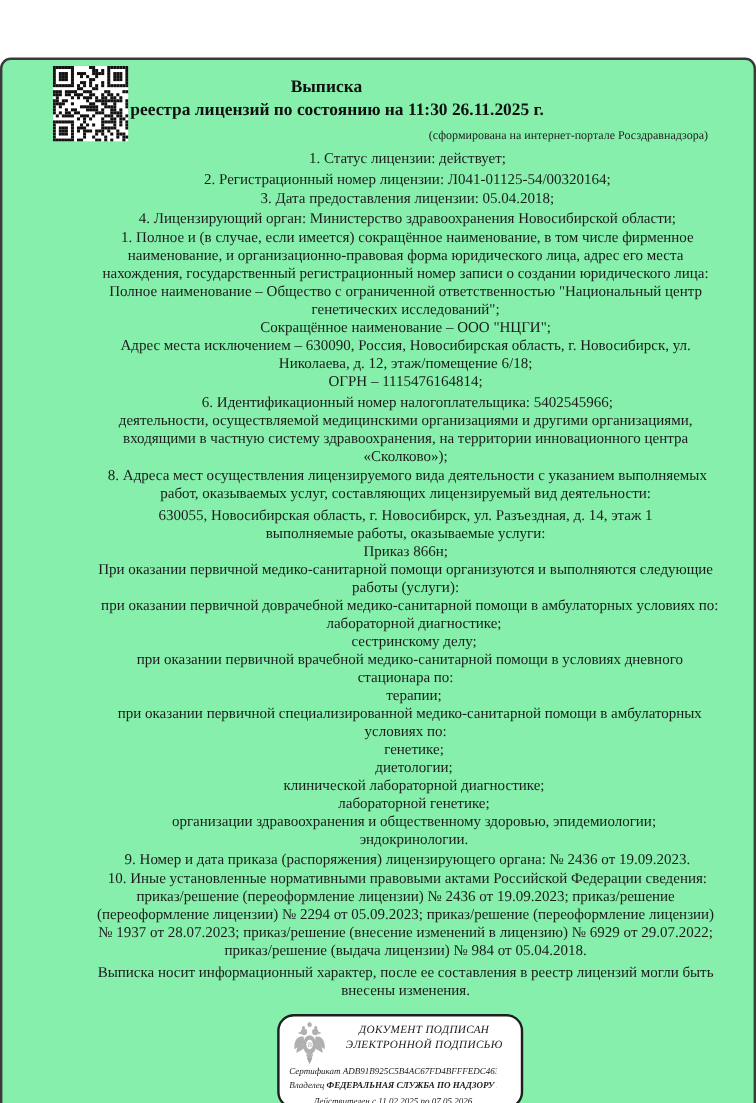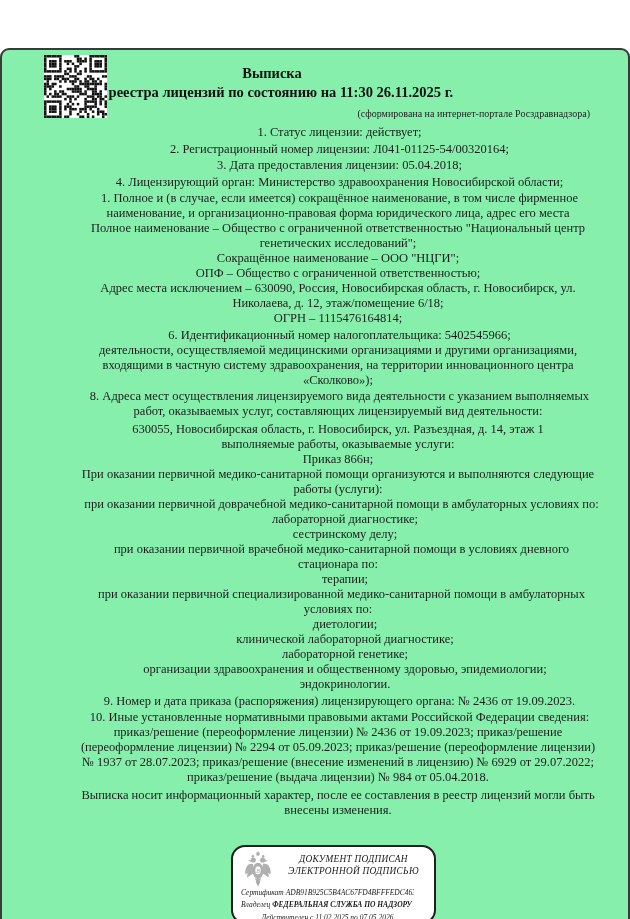--- a/index.html
+++ b/index.html
@@ -399,24 +399,24 @@
 
   <div class="subtitle">(сформирована на интернет-портале Росздравнадзора)</div>
 
   <div class="bodytext">
       <div class="line ind-item">1. Статус лицензии: действует;</div>
       <div class="line ind-item" style="margin-top: 1.5px;">2. Регистрационный номер лицензии: Л041-01125-54/00320164;</div>
       <div class="line ind-item" style="margin-top: 1.5px;">3. Дата предоставления лицензии: 05.04.2018;</div>
       <div class="line ind-item" style="margin-top: 1.5px;">4. Лицензирующий орган: Министерство здравоохранения Новосибирской области;</div>
       <div class="line ind-item" style="margin-top: 1.5px;">1. Полное и (в случае, если имеется) сокращённое наименование, в том числе фирменное</div>
       <div class="line ind-flush">наименование, и организационно-правовая форма юридического лица, адрес его места</div>
+      <div class="line ind-flush">нахождения, государственный регистрационный номер записи о создании юридического лица:</div>
       <div class="line ind-flush">Полное наименование – Общество с ограниченной ответственностью "Национальный центр</div>
       <div class="line ind-flush">генетических исследований";</div>
       <div class="line ind-flush">Сокращённое наименование – ООО "НЦГИ";</div>
-      <div class="line ind-flush">ОПФ – Общество с ограниченной ответственностью;</div>
       <div class="line ind-flush">Адрес места исключением – 630090, Россия, Новосибирская область, г. Новосибирск, ул.</div>
       <div class="line ind-flush">Николаева, д. 12, этаж/помещение 6/18;</div>
       <div class="line ind-flush">ОГРН – 1115476164814;</div>
       <div class="line ind-item" style="margin-top: 1.5px;">6. Идентификационный номер налогоплательщика: 5402545966;</div>
       <div class="line ind-flush">деятельности, осуществляемой медицинскими организациями и другими организациями,</div>
       <div class="line ind-flush">входящими в частную систему здравоохранения, на территории инновационного центра</div>
       <div class="line ind-flush">«Сколково»);</div>
       <div class="line ind-item" style="margin-top: 1.5px;">8. Адреса мест осуществления лицензируемого вида деятельности с указанием выполняемых</div>
       <div class="line ind-flush">работ, оказываемых услуг, составляющих лицензируемый вид деятельности:</div>
       <div class="line ind-flush" style="margin-top: 3px;">630055, Новосибирская область, г. Новосибирск, ул. Разъездная, д. 14, этаж 1</div>
@@ -425,20 +425,21 @@
       <div class="line ind-flush">При оказании первичной медико-санитарной помощи организуются и выполняются следующие</div>
       <div class="line ind-flush">работы (услуги):</div>
       <div class="line ind-sub1">при оказании первичной доврачебной медико-санитарной помощи в амбулаторных условиях по:</div>
       <div class="line ind-sub2">лабораторной диагностике;</div>
       <div class="line ind-sub2">сестринскому делу;</div>
       <div class="line ind-sub1">при оказании первичной врачебной медико-санитарной помощи в условиях дневного</div>
       <div class="line ind-flush">стационара по:</div>
       <div class="line ind-sub2">терапии;</div>
       <div class="line ind-sub1">при оказании первичной специализированной медико-санитарной помощи в амбулаторных</div>
       <div class="line ind-flush">условиях по:</div>
+      <div class="line ind-sub2">генетике;</div>
       <div class="line ind-sub2">диетологии;</div>
       <div class="line ind-sub2">клинической лабораторной диагностике;</div>
       <div class="line ind-sub2">лабораторной генетике;</div>
       <div class="line ind-sub2">организации здравоохранения и общественному здоровью, эпидемиологии;</div>
       <div class="line ind-sub2">эндокринологии.</div>
       <div class="line ind-item" style="margin-top: 1.5px;">9. Номер и дата приказа (распоряжения) лицензирующего органа: № 2436 от 19.09.2023.</div>
       <div class="line ind-item" style="margin-top: 1.5px;">10. Иные установленные нормативными правовыми актами Российской Федерации сведения:</div>
       <div class="line ind-flush">приказ/решение (переоформление лицензии) № 2436 от 19.09.2023; приказ/решение</div>
       <div class="line ind-flush">(переоформление лицензии) № 2294 от 05.09.2023; приказ/решение (переоформление лицензии)</div>
       <div class="line ind-flush">№ 1937 от 28.07.2023; приказ/решение (внесение изменений в лицензию) № 6929 от 29.07.2022;</div>

